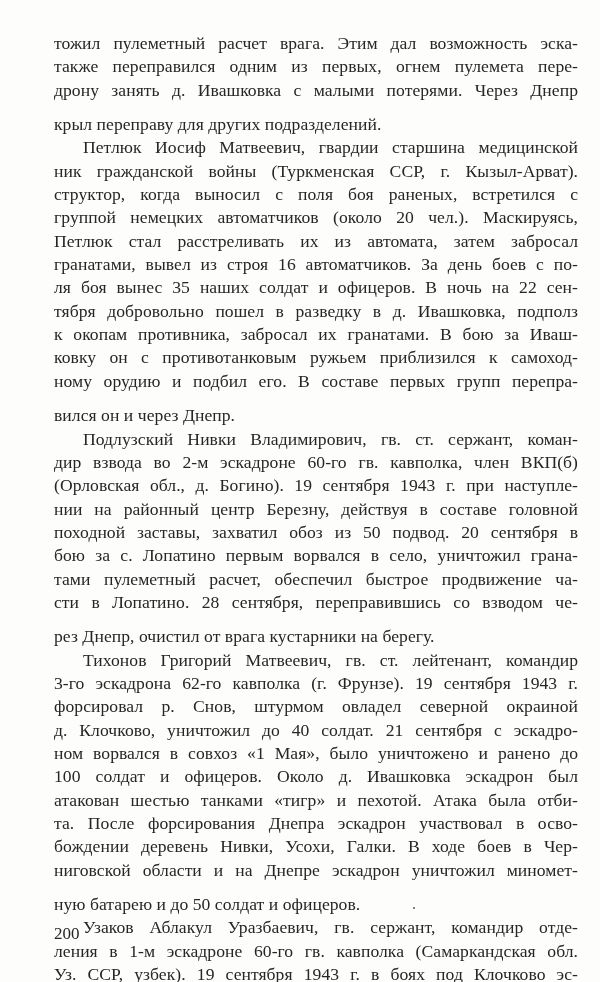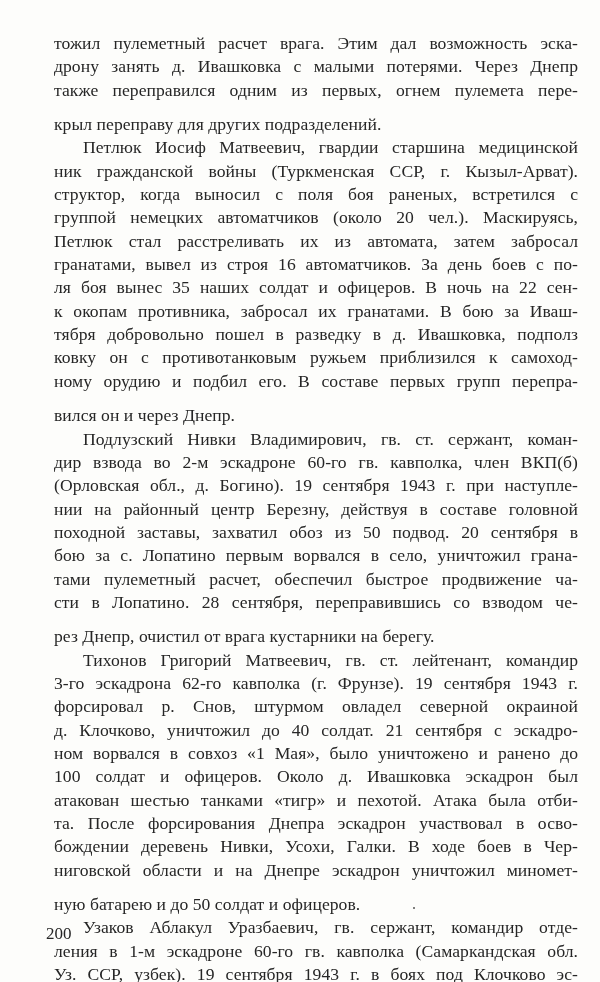--- a/index.html
+++ b/index.html
@@ -27,54 +27,54 @@
     height: 23.35px;
     white-space: nowrap;
     text-align: justify;
     text-align-last: justify;
     overflow: visible;
   }
   .line.last { text-align-last: left; margin-top: 11px; }
   .line.indent { padding-left: 29px; }
   .page-number {
     position: absolute;
-    left: 46px; top: 924px;
+    left: 54px; top: 924px;
     font-size: 17px;
   }
   .dot {
     position: absolute;
     left: 413px; top: 907px;
     width: 2px; height: 2px;
     background: #555;
     border-radius: 1px;
   }
 </style>
 </head>
 <body>
 
 <div class="page">
   <div class="text-block">
 
     <div class="paragraph">
       <span class="line">тожил пулеметный расчет врага. Этим дал возможность эска-</span>
+      <span class="line">также переправился одним из первых, огнем пулемета пере-</span>
       <span class="line">дрону занять д. Ивашковка с малыми потерями. Через Днепр</span>
-      <span class="line">также переправился одним из первых, огнем пулемета пере-</span>
       <span class="line last">крыл переправу для других подразделений.</span>
     </div>
 
     <div class="paragraph">
       <span class="line indent">Петлюк Иосиф Матвеевич, гвардии старшина медицинской</span>
       <span class="line">ник гражданской войны (Туркменская ССР, г. Кызыл-Арват).</span>
       <span class="line">структор, когда выносил с поля боя раненых, встретился с</span>
       <span class="line">группой немецких автоматчиков (около 20 чел.). Маскируясь,</span>
       <span class="line">Петлюк стал расстреливать их из автомата, затем забросал</span>
       <span class="line">гранатами, вывел из строя 16 автоматчиков. За день боев с по-</span>
       <span class="line">ля боя вынес 35 наших солдат и офицеров. В ночь на 22 сен-</span>
+      <span class="line">тября добровольно пошел в разведку в д. Ивашковка, подполз</span>
       <span class="line">к окопам противника, забросал их гранатами. В бою за Иваш-</span>
-      <span class="line">тября добровольно пошел в разведку в д. Ивашковка, подполз</span>
       <span class="line">ковку он с противотанковым ружьем приблизился к самоход-</span>
       <span class="line">ному орудию и подбил его. В составе первых групп перепра-</span>
       <span class="line last">вился он и через Днепр.</span>
     </div>
 
     <div class="paragraph">
       <span class="line indent">Подлузский Нивки Владимирович, гв. ст. сержант, коман-</span>
       <span class="line">дир взвода во 2-м эскадроне 60-го гв. кавполка, член ВКП(б)</span>
       <span class="line">(Орловская обл., д. Богино). 19 сентября 1943 г. при наступле-</span>
       <span class="line">нии на районный центр Березну, действуя в составе головной</span>

